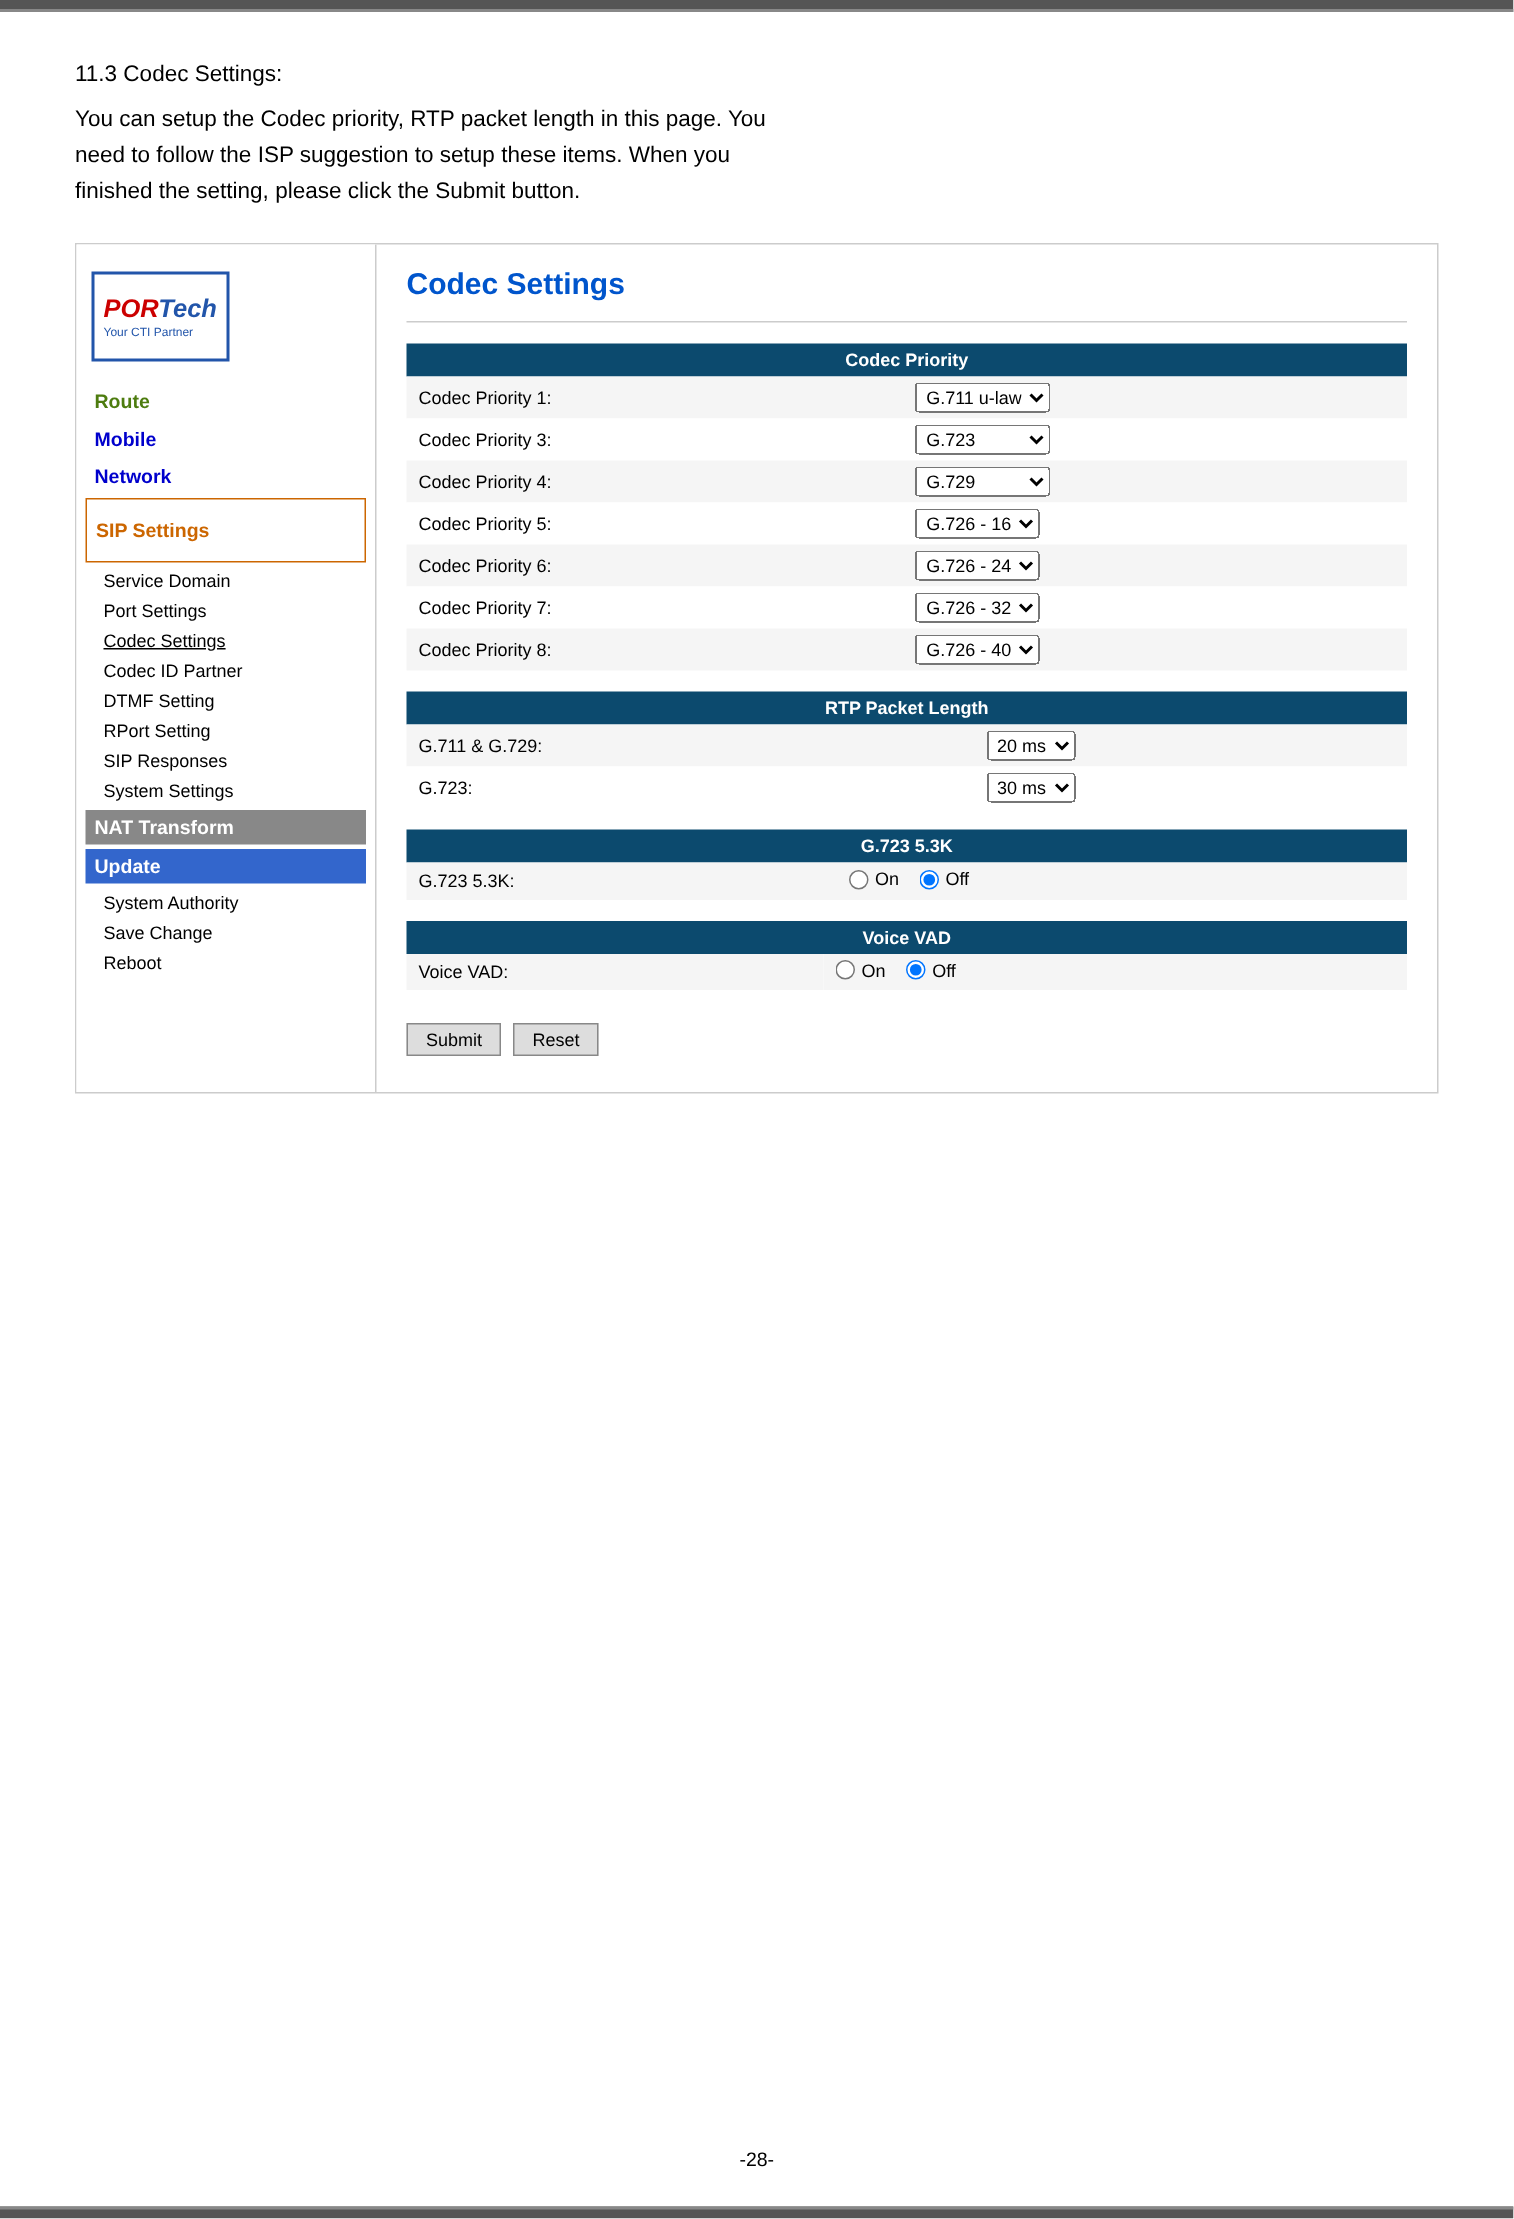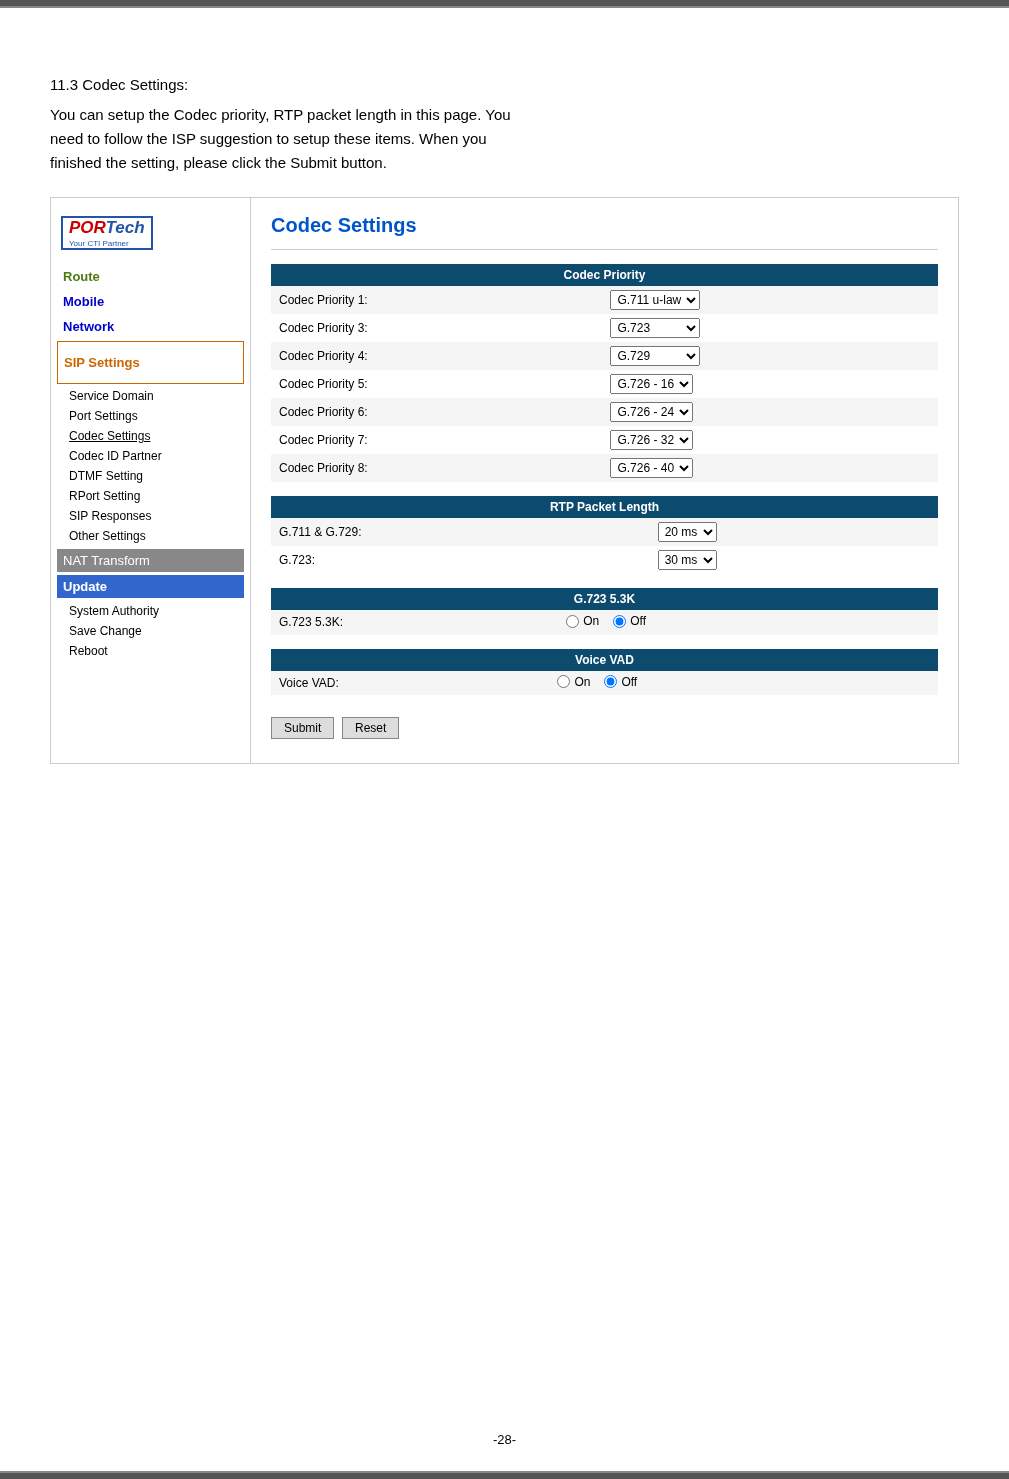--- a/index.html
+++ b/index.html
@@ -26,21 +26,20 @@
       width: 100%;
     }
     .page-content {
       padding: 30px 50px 60px 50px;
     }
     .page-title {
       font-size: 15px;
       font-weight: normal;
       margin-bottom: 6px;
       line-height: 1.6;
-      margin-top: 35px;
     }
     .page-description {
       font-size: 15px;
       line-height: 1.6;
       margin-bottom: 22px;
     }
     .main-frame {
       display: flex;
       border: 1px solid #ccc;
       background: #fff;
@@ -53,21 +52,21 @@
       padding: 10px 0;
       background: #fff;
     }
     .logo-area {
       padding: 8px 10px 14px 10px;
       display: flex;
       align-items: center;
     }
     .logo-box {
       border: 2px solid #2255aa;
-      padding: 0 6px;
+      padding: 13px 6px;
       display: inline-block;
     }
     .logo-port {
       color: #cc0000;
       font-size: 17px;
       font-weight: bold;
       font-style: italic;
     }
     .logo-tech {
       color: #2255aa;
@@ -101,21 +100,21 @@
       display: block;
       padding: 3px 18px;
       font-size: 12px;
       color: #000;
       cursor: pointer;
       text-decoration: none;
     }
     .sidebar-sub-item.underline { text-decoration: underline; }
     .sidebar-nav-item.nav-dark {
       color: #000;
-      font-weight: normal;
+      font-weight: bold;
       background: #888;
       color: #fff;
       margin: 3px 6px;
       padding: 4px 6px;
     }
     .sidebar-nav-item.nav-blue-btn {
       color: #fff;
       font-weight: bold;
       background: #3366cc;
       margin: 3px 6px;
@@ -214,21 +213,21 @@
       <a class="sidebar-nav-item blue">Mobile</a>
       <a class="sidebar-nav-item blue">Network</a>
       <a class="sidebar-nav-item orange-active">SIP Settings</a>
       <a class="sidebar-sub-item">Service Domain</a>
       <a class="sidebar-sub-item">Port Settings</a>
       <a class="sidebar-sub-item underline">Codec Settings</a>
       <a class="sidebar-sub-item">Codec ID Partner</a>
       <a class="sidebar-sub-item">DTMF Setting</a>
       <a class="sidebar-sub-item">RPort Setting</a>
       <a class="sidebar-sub-item">SIP Responses</a>
-      <a class="sidebar-sub-item">Other Settings</a>
+      <a class="sidebar-sub-item">System Settings</a>
       <a class="sidebar-nav-item nav-dark">NAT Transform</a>
       <a class="sidebar-nav-item nav-blue-btn">Update</a>
       <a class="sidebar-sub-item">System Authority</a>
       <a class="sidebar-sub-item">Save Change</a>
       <a class="sidebar-sub-item">Reboot</a>
     </div>
 
     <div class="main-content">
       <div class="content-title">Codec Settings</div>
       <hr class="content-divider">

